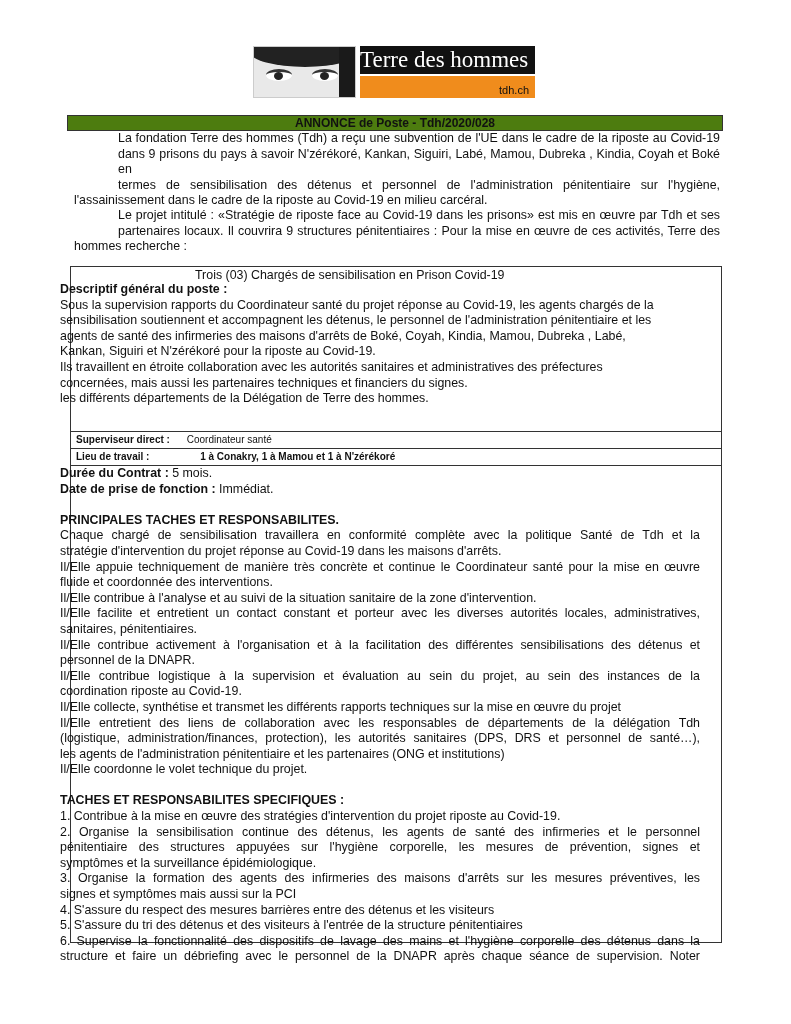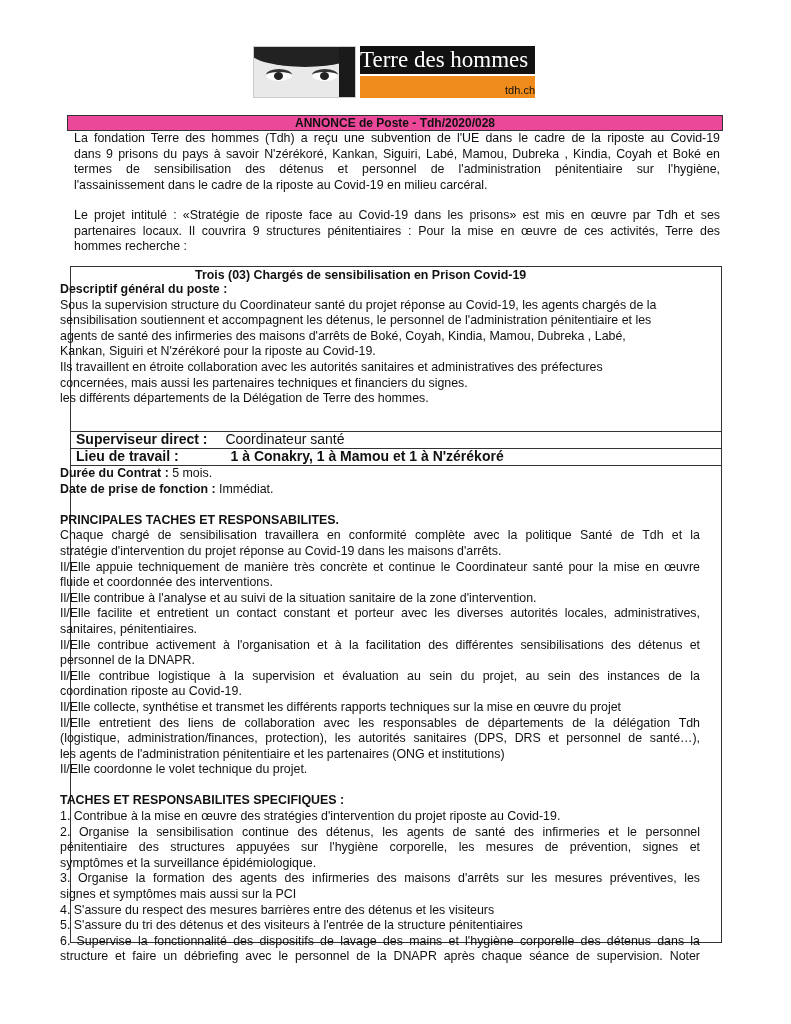--- a/index.html
+++ b/index.html
@@ -8,34 +8,34 @@
   .logo { position:absolute; left:253px; top:46px; width:282px; height:52px; }
   .logo-face { position:absolute; left:0; top:0; width:103px; height:52px; background:#e9e9e9; overflow:hidden; border:1px solid #ccc; box-sizing:border-box; }
   .logo-hair { position:absolute; left:-4px; top:-10px; width:110px; height:30px; background:#222; border-radius:0 0 50% 50%; }
   .logo-hair-r { position:absolute; right:0; top:0; width:16px; height:52px; background:#1a1a1a; }
   .eye { position:absolute; top:22px; width:26px; height:9px; background:#fff; border-top:3px solid #333; border-radius:50%; }
   .eye::after { content:""; position:absolute; left:8px; top:0px; width:9px; height:8px; background:#222; border-radius:50%; }
   .eye.l { left:12px; } .eye.r { left:58px; }
   .logo-black { position:absolute; left:107px; top:0; width:175px; height:28px; background:#111; color:#fff;
                 font-family:Liberation Serif, serif; font-size:23px; line-height:28px; box-sizing:border-box; }
   .logo-orange { position:absolute; left:107px; top:30px; width:175px; height:22px; background:#f08c1c; color:#111;
-                 font-size:11px; text-align:right; line-height:28px; box-sizing:border-box; }
-  .hdr { position:absolute; left:67px; top:115px; width:656px; height:16px; background:#ec4899; border:1.5px solid #333;
+                 font-size:11px; text-align:right; line-height:28px; padding-right:6px; box-sizing:border-box; }
+  .hdr { position:absolute; left:67px; top:115px; width:656px; height:16px; background:#4d7c0f; border:1.5px solid #333;
          box-sizing:border-box; text-align:center; font-weight:bold; font-size:12px; line-height:14px; }
   .p { position:absolute; left:74px; width:646px; font-size:12.4px; line-height:15.6px; text-align:justify; }
   .p span.line { display:block; }
-  .j { text-align:justify; text-align-last:justify; }
+  .j { text-align:justify; text-align-last:justify;margin-left:44px; }
   .box { position:absolute; left:70px; top:266px; width:652px; height:677px; border:1.5px solid #333; box-sizing:border-box; }
   .hline { position:absolute; left:70px; width:652px; height:0; border-top:1.5px solid #333; }
   .b { font-weight:bold; }
-  .row { position:absolute; left:76px; font-size:14px; line-height:15.6px; white-space:nowrap; }
+  .row { position:absolute; left:76px; font-size:10px; line-height:15.6px; white-space:nowrap; }
   .content { position:absolute; left:60px; width:640px; font-size:12.4px; line-height:15.6px; }
   .content div { white-space:nowrap; }
   .content .jl { text-align:justify; text-align-last:justify; white-space:normal; }
-  .center-title { position:absolute; left:195px; top:268px; font-weight:bold; font-size:12.4px; line-height:15px; }
+  .center-title { position:absolute; left:195px; top:268px; font-weight:normal; font-size:12.4px; line-height:15px; }
 </style>
 </head>
 <body>
 
 <div class="logo">
   <div class="logo-face">
     <div class="logo-hair"></div>
     <div class="logo-hair-r"></div>
     <div class="eye l"></div>
     <div class="eye r"></div>
@@ -58,21 +58,21 @@
   <span class="line j">partenaires locaux. Il couvrira 9 structures pénitentiaires : Pour la mise en œuvre de ces activités, Terre des</span>
   <span class="line">hommes recherche :</span>
 </div>
 
 <div class="box"></div>
 
 <div class="center-title">Trois (03) Chargés de sensibilisation en Prison Covid-19</div>
 
 <div class="content" style="top:282px;">
   <div class="b">Descriptif général du poste :</div>
-  <div>Sous la supervision structure du Coordinateur santé du projet réponse au Covid-19, les agents chargés de la</div>
+  <div>Sous la supervision rapports du Coordinateur santé du projet réponse au Covid-19, les agents chargés de la</div>
   <div>sensibilisation soutiennent et accompagnent les détenus, le personnel de l'administration pénitentiaire et les</div>
   <div>agents de santé des infirmeries des maisons d'arrêts de Boké, Coyah, Kindia, Mamou, Dubreka , Labé,</div>
   <div>Kankan, Siguiri et N'zérékoré pour la riposte au Covid-19.</div>
   <div>Ils travaillent en étroite collaboration avec les autorités sanitaires et administratives des préfectures</div>
   <div>concernées, mais aussi les partenaires techniques et financiers du signes.</div>
   <div>les différents départements de la Délégation de Terre des hommes.</div>
 </div>
 
 <div class="hline" style="top:431px;"></div>
 <div class="row" style="top:432px;">

